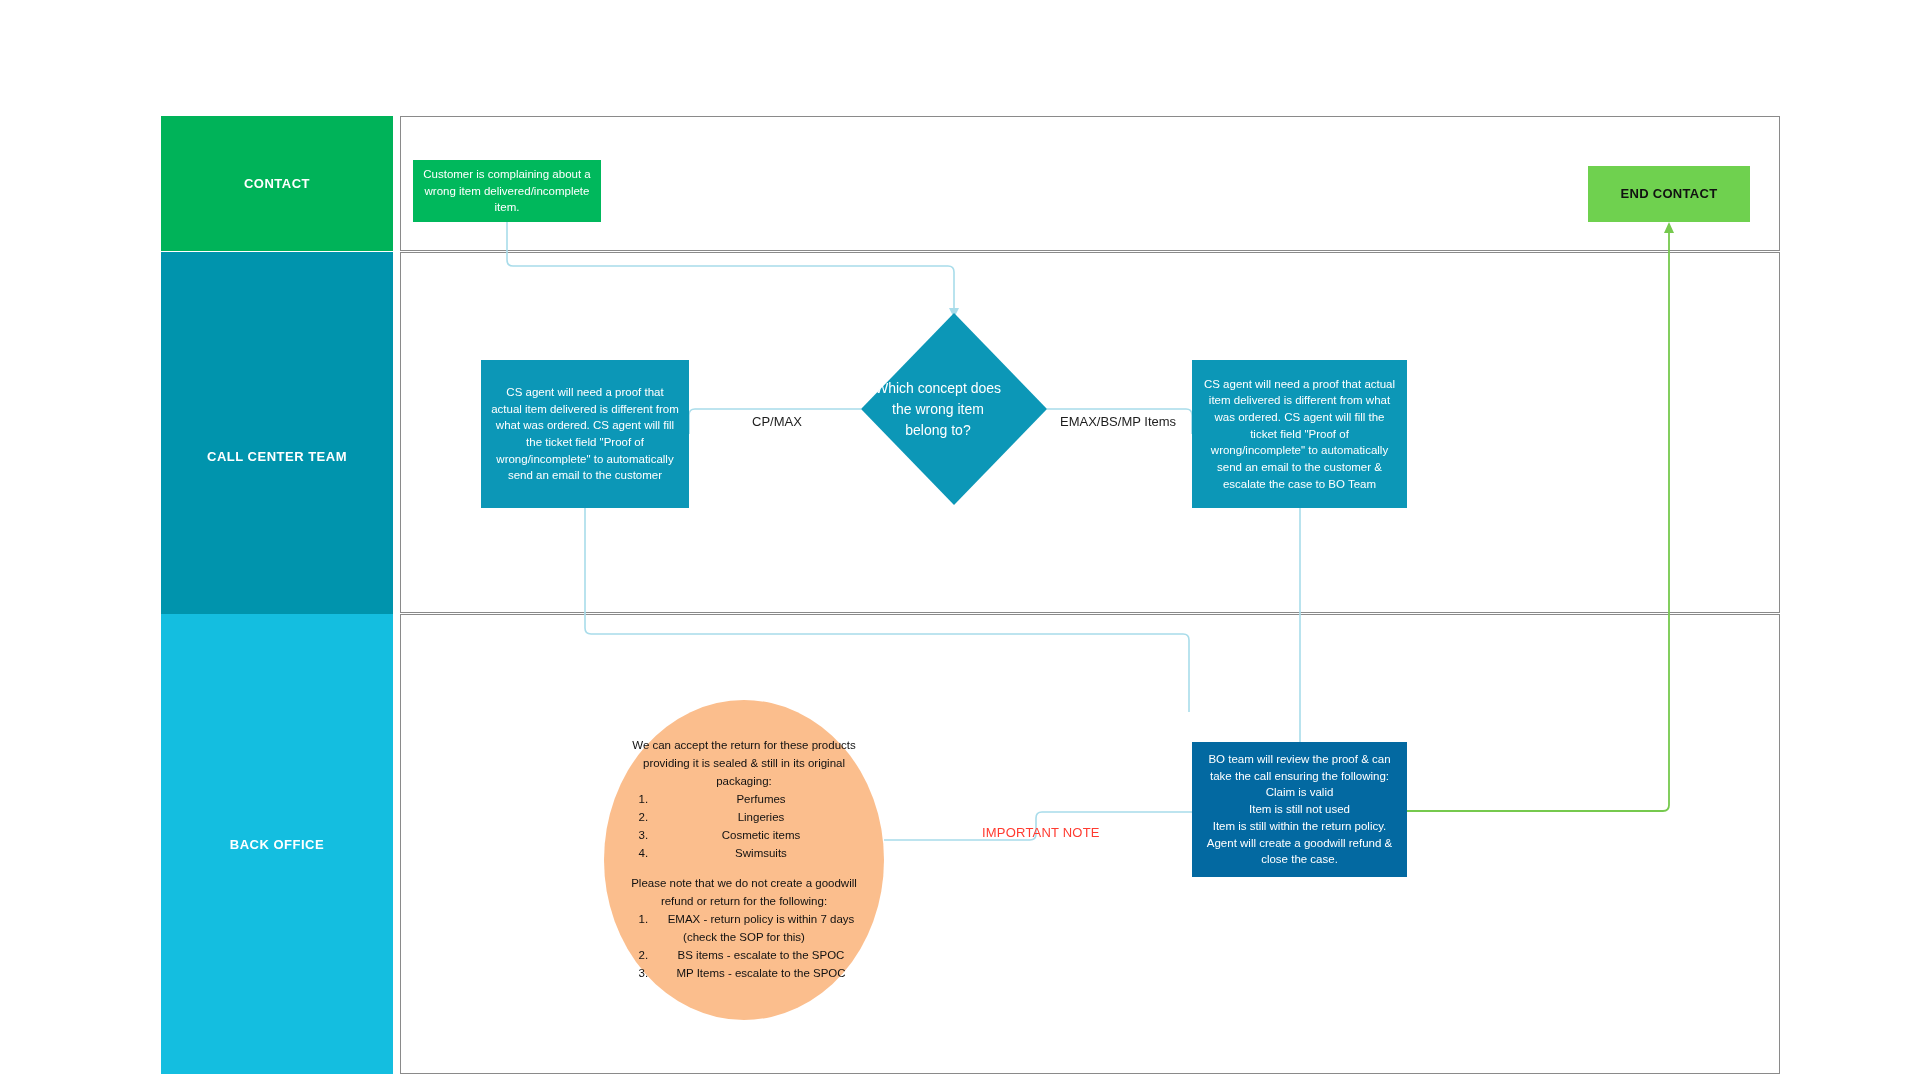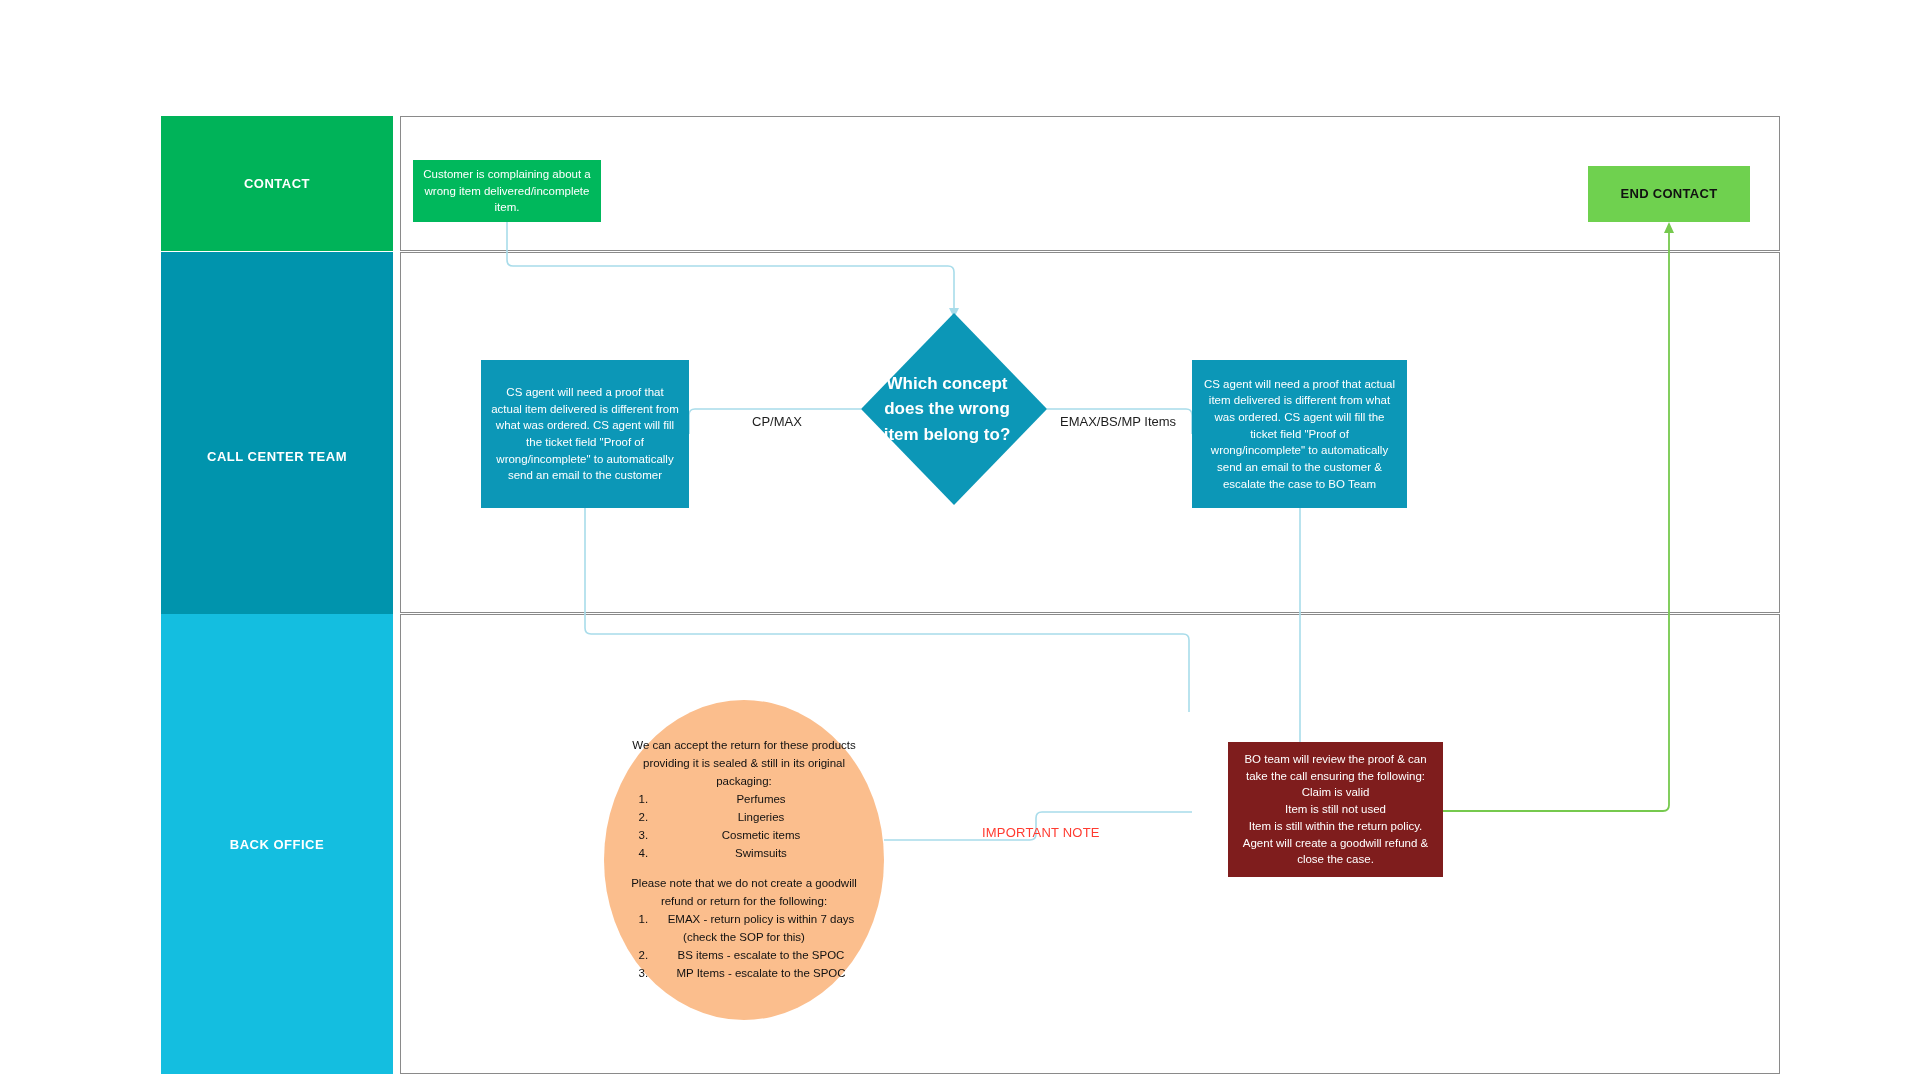--- a/index.html
+++ b/index.html
@@ -136,50 +136,48 @@
   #node-cs-right {
     left: 1192px; top: 360px;
     width: 215px; height: 148px;
     background: #0C97B7;
     color: #ffffff;
     font-size: 11.5px;
   }
   #node-bo-review {
     left: 1192px; top: 742px;
     width: 215px; height: 135px;
-    background: #7f1d1d;
-    color: #ffffff;
-    font-size: 11.5px;
-    margin-left: 36px;
+    background: #0369a1;
+    color: #ffffff;
+    font-size: 11.5px;
   }
 
   
   #node-decision-wrap {
     position: absolute;
     left: 861px; top: 313px;
     width: 186px; height: 192px;
   }
   #node-decision-shape {
     position: absolute;
     left: 0; top: 0;
     width: 100%; height: 100%;
     background: #0C97B7;
     clip-path: polygon(50% 0%, 100% 50%, 50% 100%, 0% 50%);
   }
   #node-decision-label {
     position: absolute;
-    left: 21px; top: 0;
+    left: 12px; top: 0;
     width: 130px; height: 100%;
     display: flex; align-items: center; justify-content: center;
     text-align: center;
     color: #ffffff;
-    font-size: 17px;
+    font-size: 14px;
     line-height: 1.5;
     white-space: pre-line;
-    font-weight: bold;
   }
 
   
   #node-ellipse-note {
     position: absolute;
     left: 604px; top: 700px;
     width: 280px; height: 320px;
     background: #FBBE8D;
     border-radius: 50%;
     display: flex;

